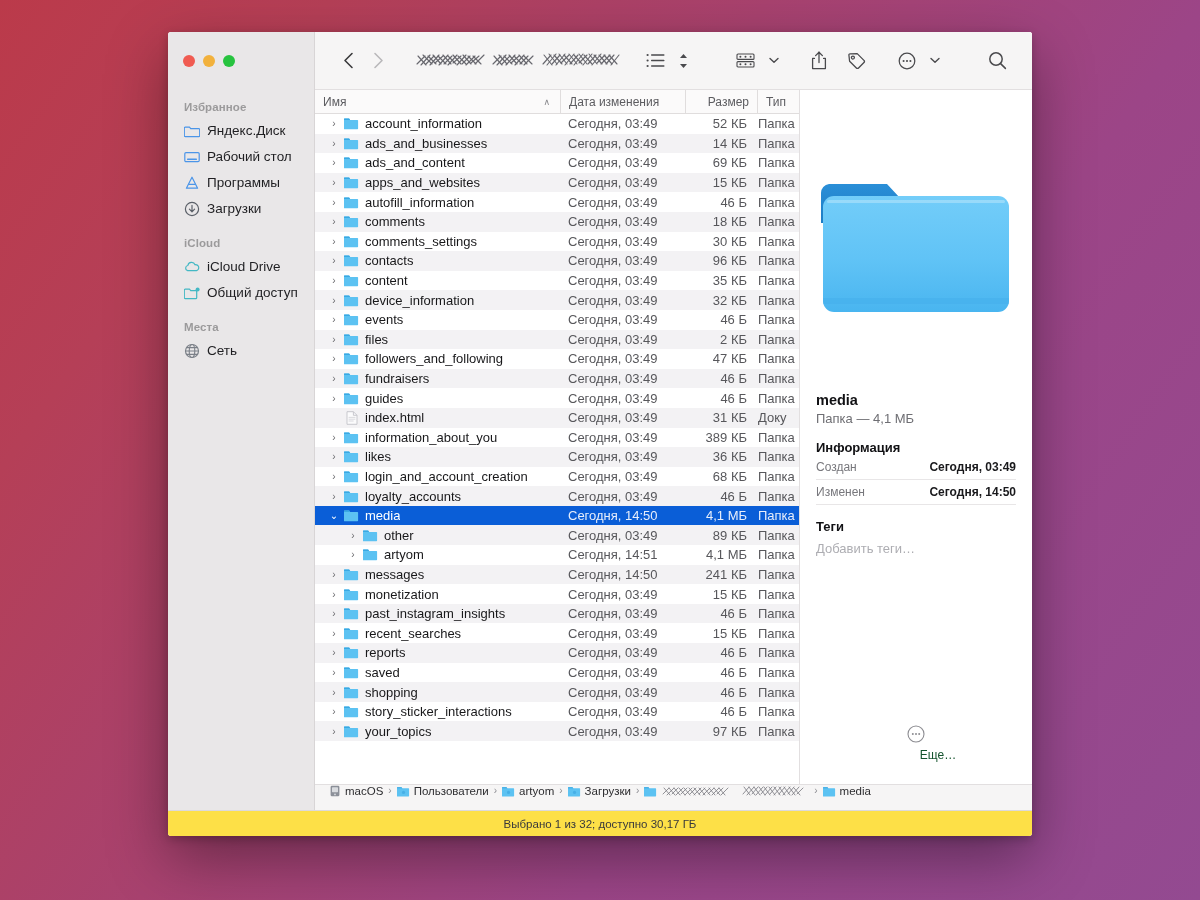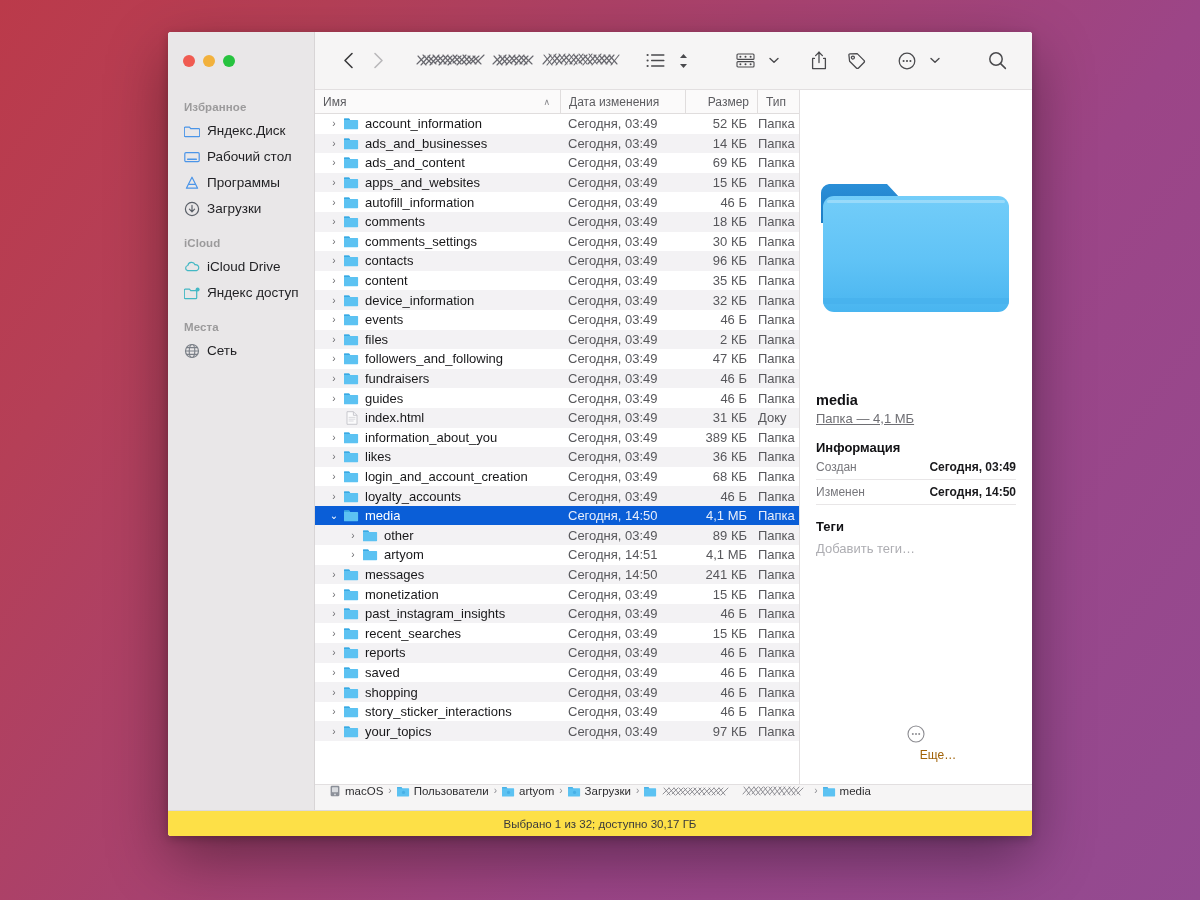--- a/index.html
+++ b/index.html
@@ -132,37 +132,37 @@
   .cell-type { width: 42px; flex: 0 0 42px; color: #57575b; overflow: hidden; white-space: nowrap; padding-left: 1px; }
   .indent-1 { padding-left: 31px; }
 
   
   .inspector {
     width: 232px; flex: 0 0 232px; background: #ffffff;
     display: flex; flex-direction: column; padding: 0 16px;
   }
   .insp-preview { height: 300px; display: flex; align-items: center; justify-content: center; }
   .insp-title { font-size: 14.5px; font-weight: bold; color: #111114; margin-top: 2px; }
-  .insp-sub { font-size: 13px; color: #6e6e73; margin-top: 3px; text-decoration: underline; }
+  .insp-sub { font-size: 13px; color: #6e6e73; margin-top: 3px; }
   .insp-section { font-size: 13px; font-weight: bold; color: #111114; margin-top: 14px; }
   .insp-row {
     display: flex; justify-content: space-between; align-items: center;
     font-size: 12px; padding: 5px 0 5px 0;
     border-bottom: 1px solid #e8e6e7;
   }
   .insp-row:last-of-type { border-bottom: 1px solid #e8e6e7; }
   .insp-key { color: #77777c; }
   .insp-val { color: #19191c; font-weight: bold; }
   .insp-tagph { font-size: 13px; color: #adadb2; margin-top: 7px; }
   .insp-more {
     margin-top: auto; margin-bottom: 22px;
     display: flex; flex-direction: column; align-items: center; gap: 5px;
     color: #8c8c91;
   }
-  .insp-more-label { font-size: 12px; color: #a16207; margin-left: 44px; }
+  .insp-more-label { font-size: 12px; color: #14532d; margin-left: 44px; }
 
   
   .pathbar {
     height: 26px; flex: 0 0 26px;
     background: #f6f5f5;
     border-top: 1px solid #e2dfe0;
     display: flex; align-items: flex-start; gap: 4px;
     padding-left: 14px; font-size: 11.5px; color: #2d2d30;
   }
   .crumb { display: flex; align-items: center; gap: 4px; }
@@ -240,21 +240,21 @@
             </span>
             <span>iCloud Drive</span>
           </div>
           <div class="sb-item">
             <span class="sb-icon">
               <svg width="16" height="16" viewBox="0 0 16 16">
                 <path d="M1.2 4.2h4.3l1.2 1.4h5.1a.9.9 0 0 1 .9.9v6.3a.9.9 0 0 1-.9.9H1.2a.9.9 0 0 1-.9-.9V5.1a.9.9 0 0 1 .9-.9z" fill="none" stroke="#44b8c4" stroke-width="1.2" stroke-linejoin="round"></path>
                 <circle cx="13.6" cy="4.4" r="2" fill="#44b8c4"></circle>
               </svg>
             </span>
-            <span>Яндекс доступ</span>
+            <span>Общий доступ</span>
           </div>
           <div class="sb-gap"></div>
           <div class="sb-head">Места</div>
           <div class="sb-item">
             <span class="sb-icon">
               <svg width="16" height="16" viewBox="0 0 16 16">
                 <circle cx="8" cy="8" r="6.5" fill="none" stroke="#7b8088" stroke-width="1.2"></circle>
                 <ellipse cx="8" cy="8" rx="2.8" ry="6.5" fill="none" stroke="#7b8088" stroke-width="1.1"></ellipse>
                 <path d="M1.6 8 H14.4 M2.7 4.6 H13.3 M2.7 11.4 H13.3" stroke="#7b8088" stroke-width="1.1"></path>
               </svg>

